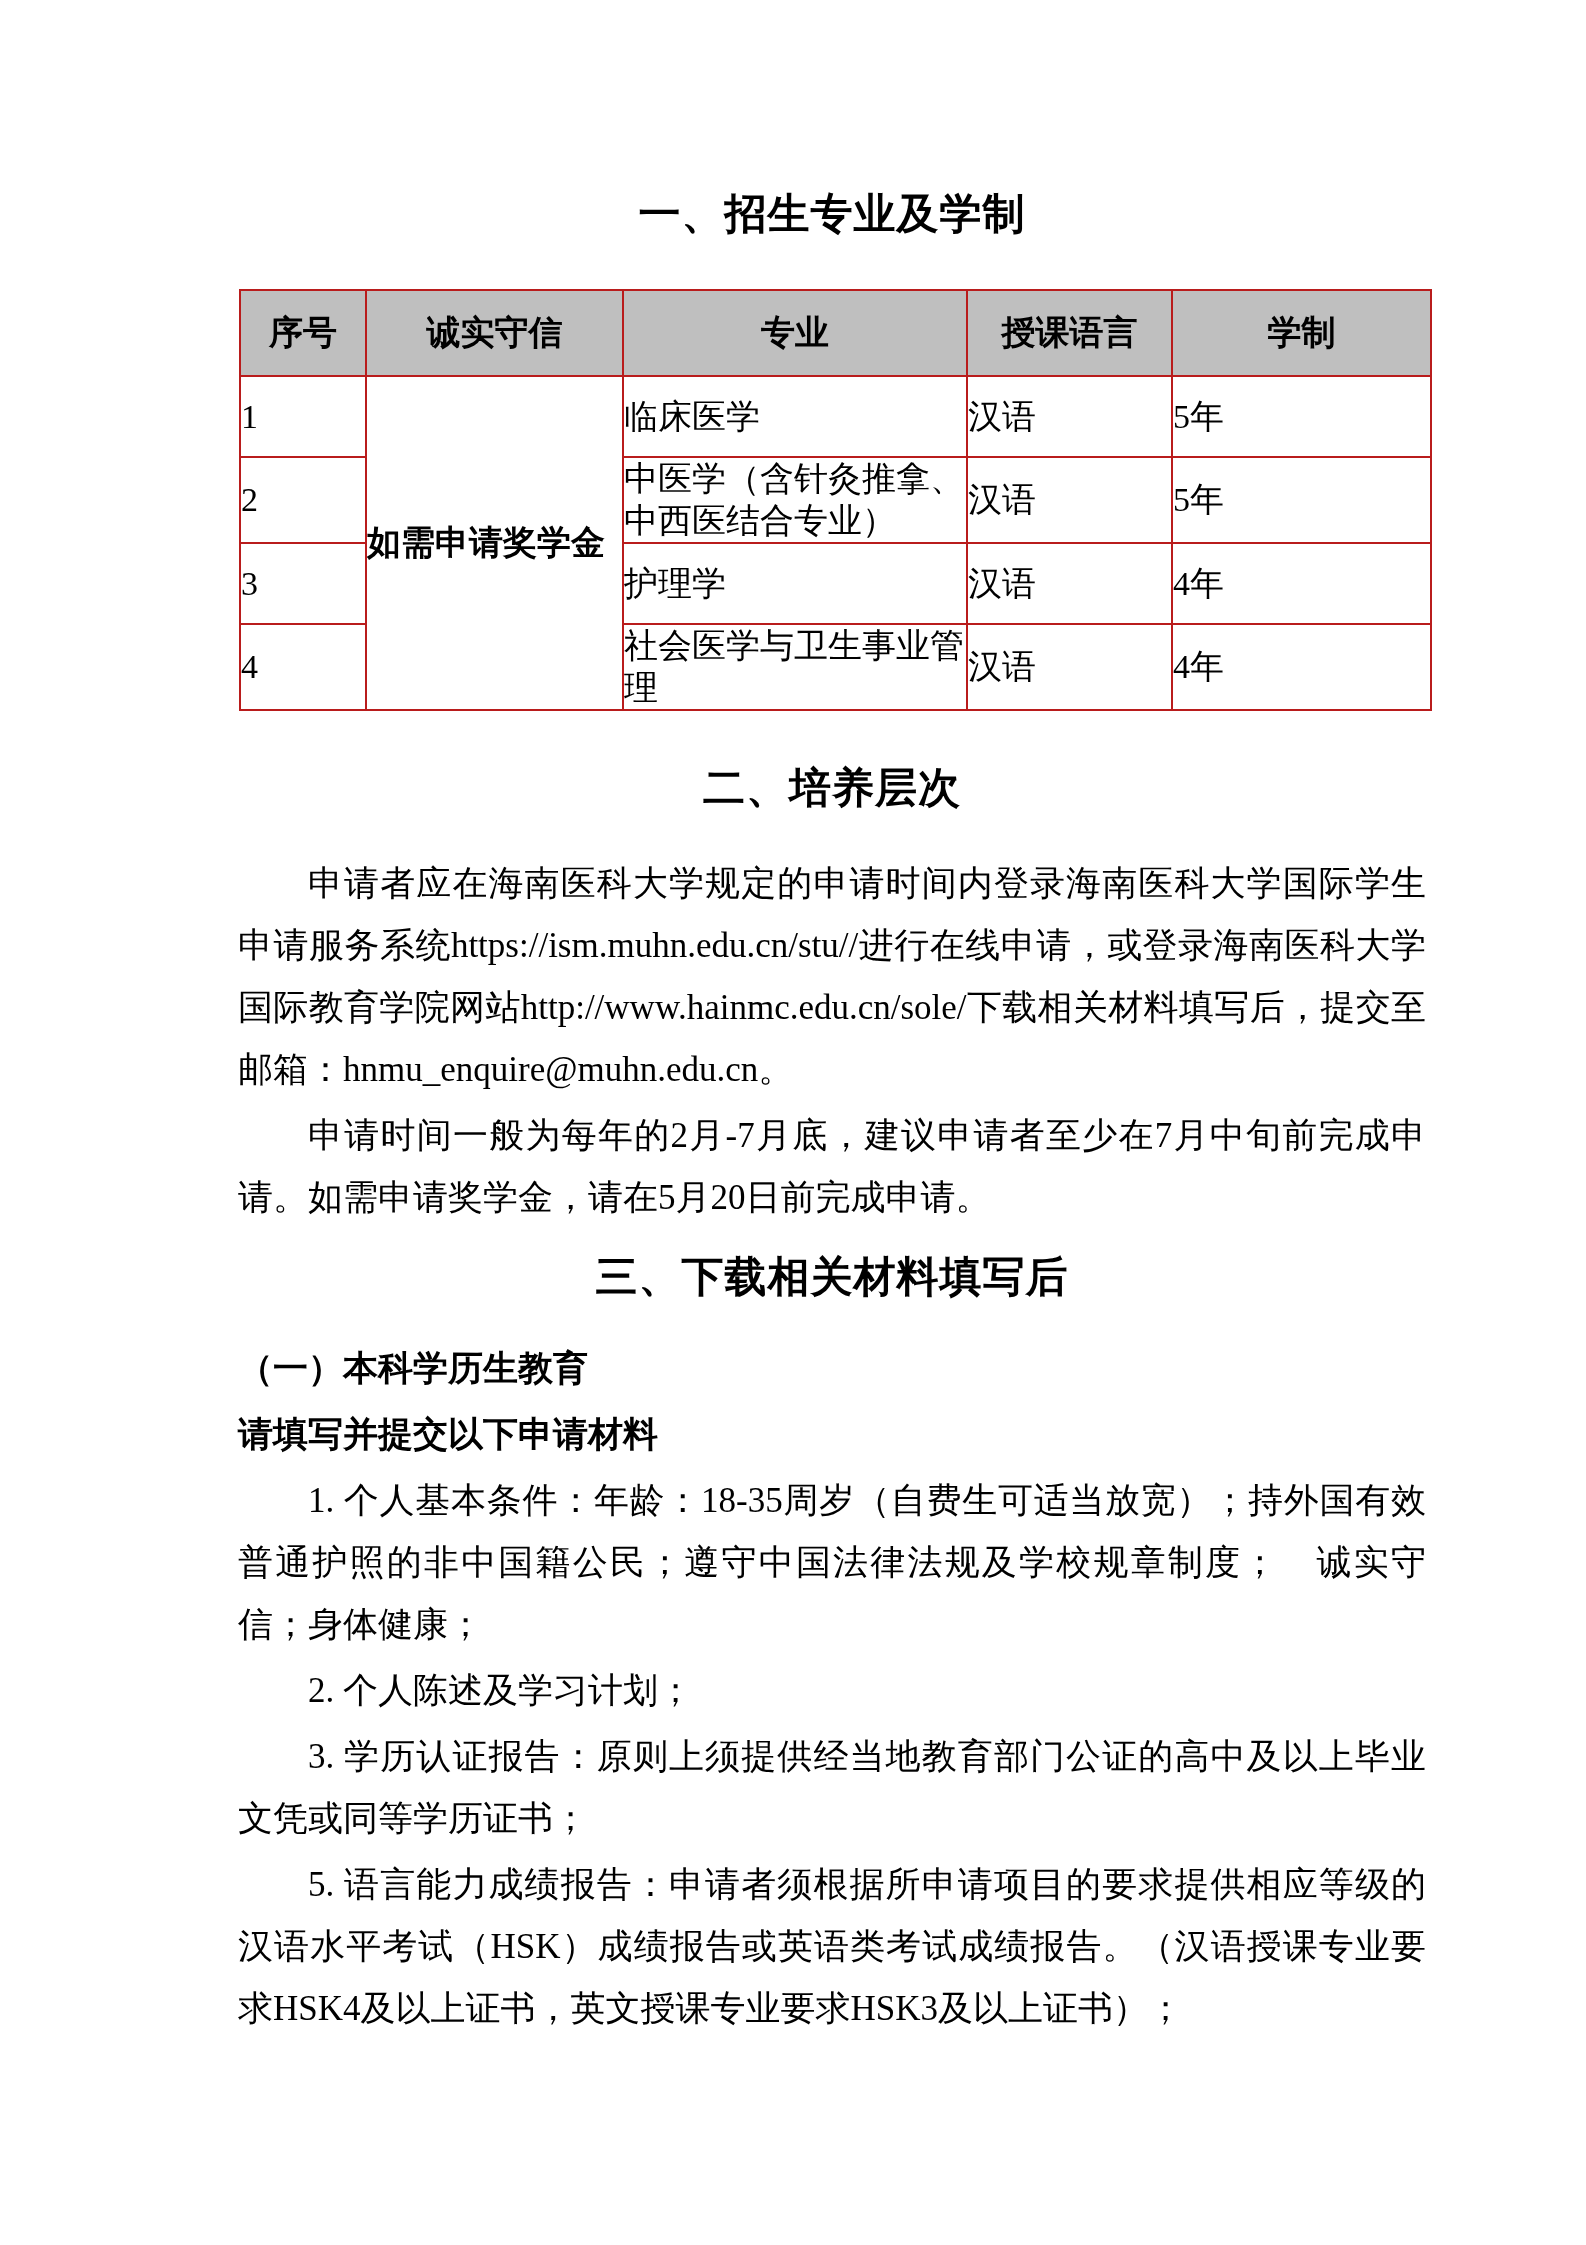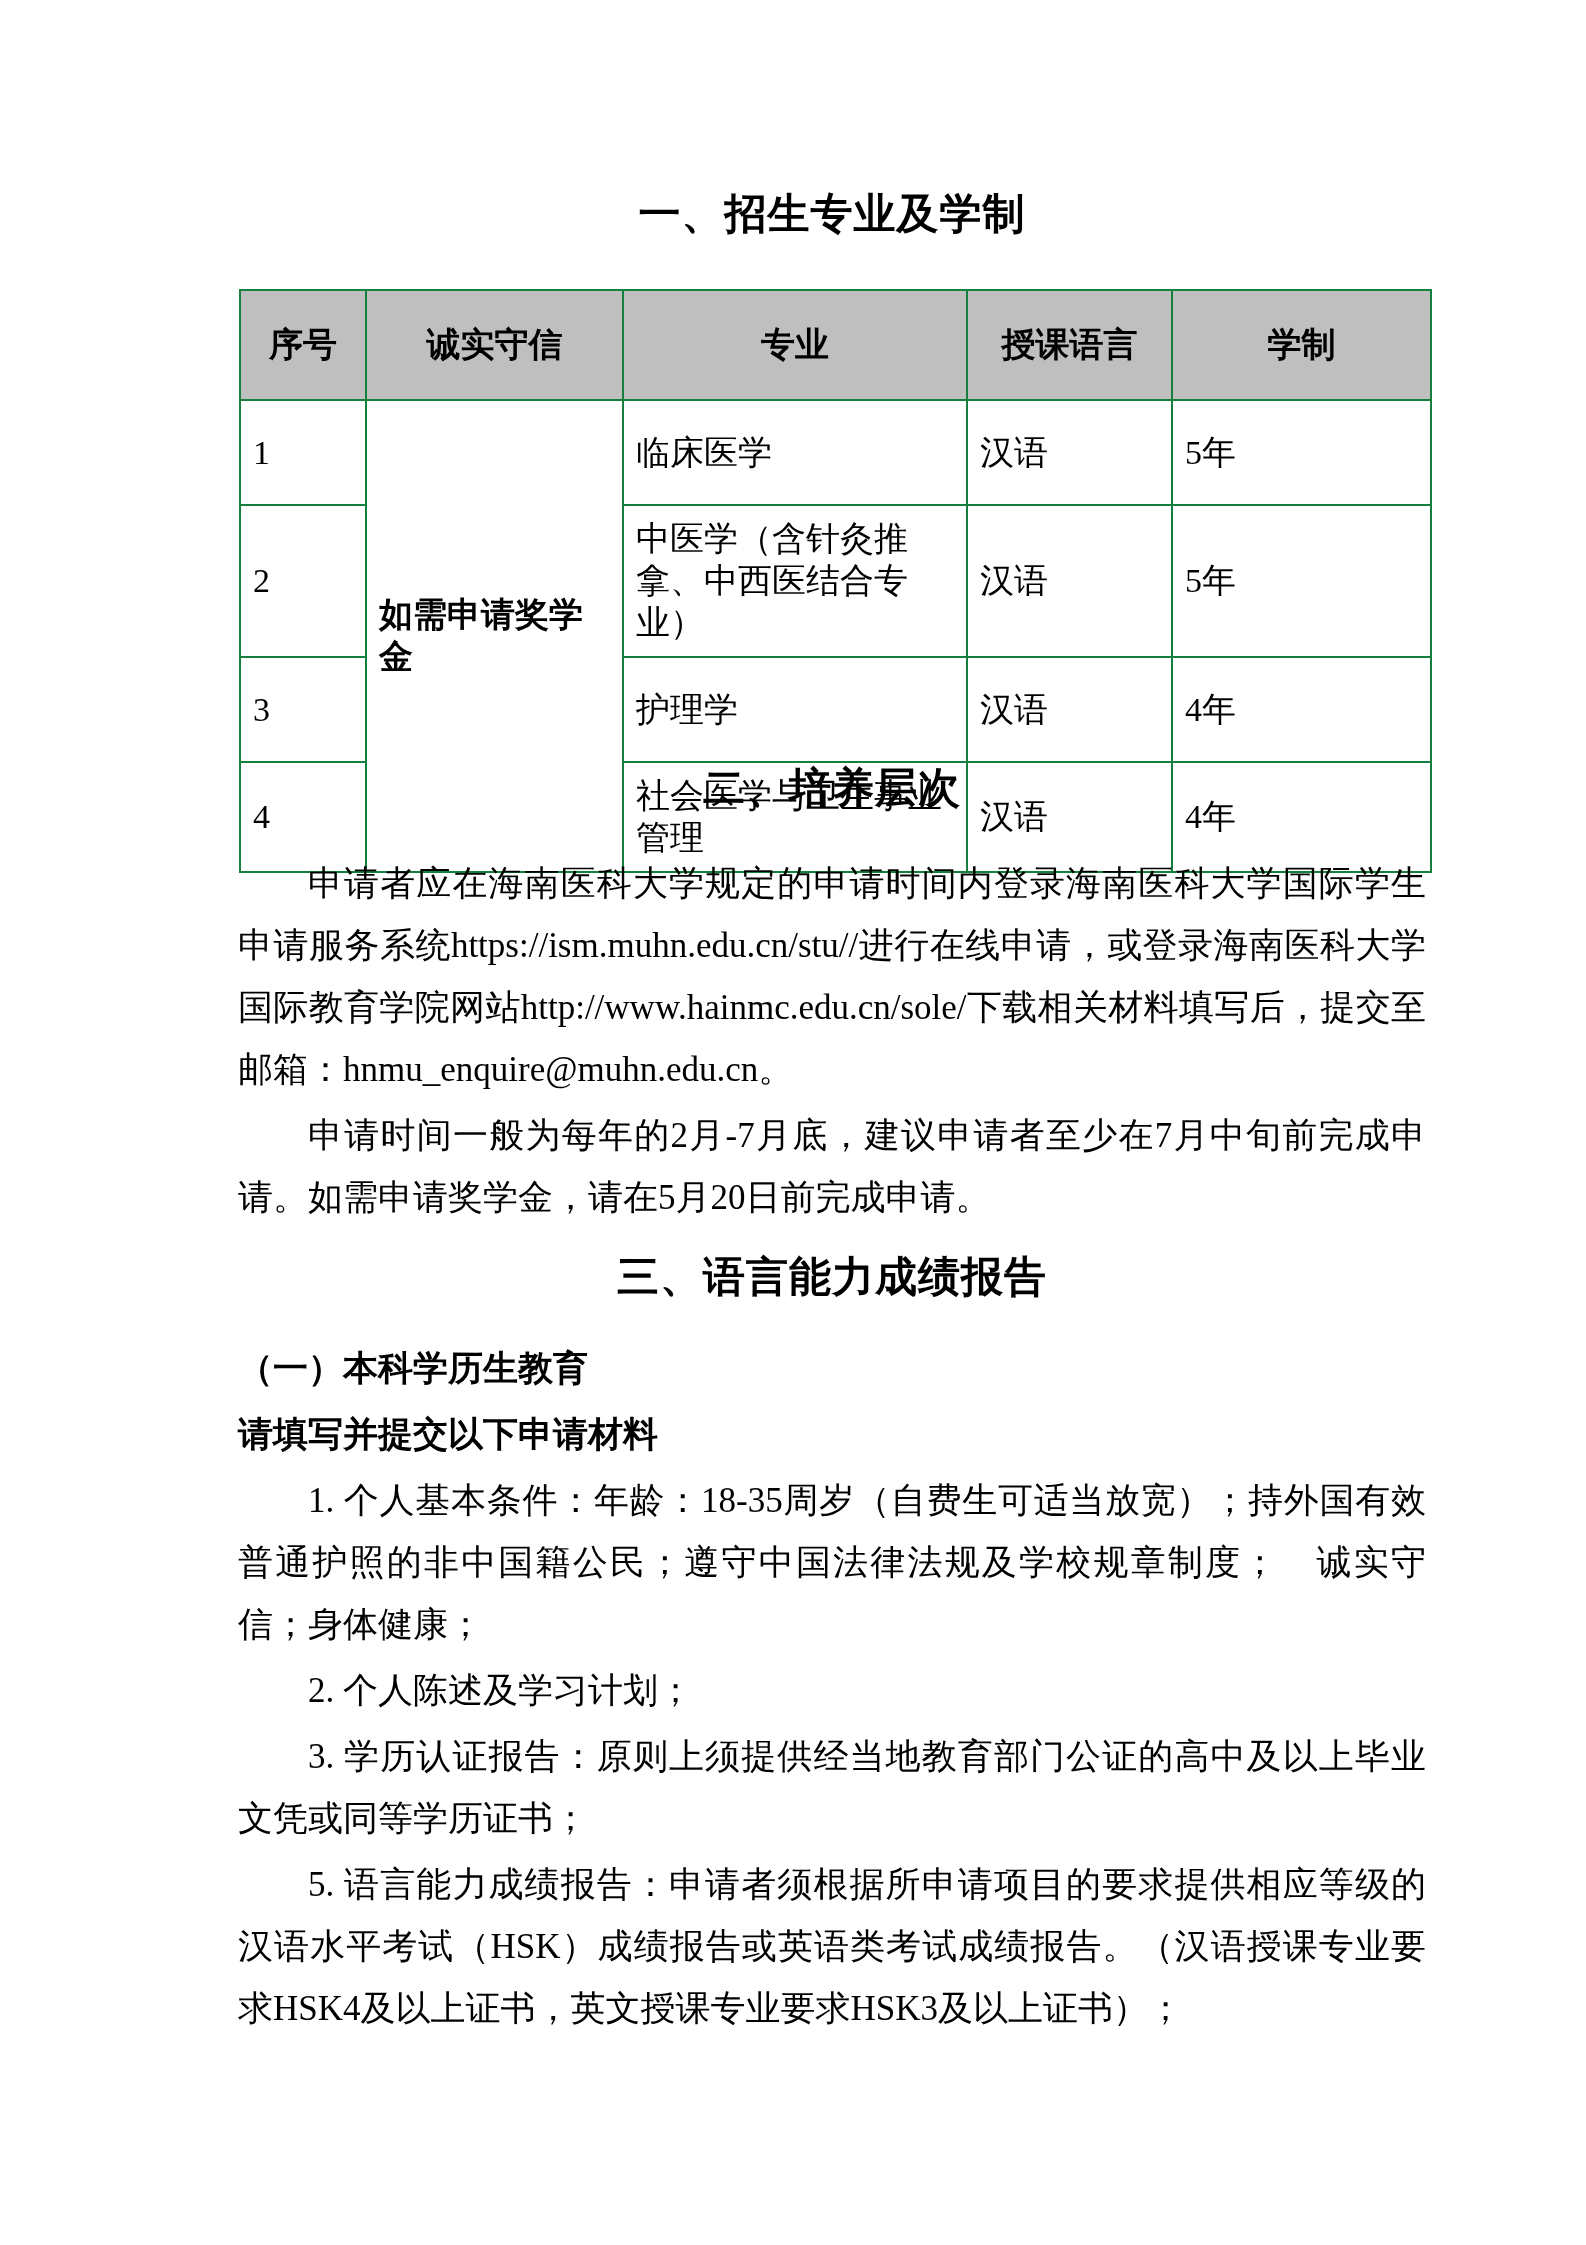--- a/index.html
+++ b/index.html
@@ -30,23 +30,23 @@
   table.admission {
     position: absolute;
     left: 239px;
     top: 289px;
     width: 1191px;
     border-collapse: collapse;
     table-layout: fixed;
   }
   table.admission th,
   table.admission td {
-    border: 2px solid #15803d;
+    border: 2px solid #b91c1c;
     vertical-align: middle;
-    padding: 12px;
+    padding: 0;
     font-size: 34px;
     line-height: 42px;
     overflow: hidden;
   }
   table.admission th {
     background: #bfbfbf;
     font-weight: bold;
     height: 84px;
   }
   table.admission td { height: 79px; }
@@ -120,21 +120,21 @@
     </tbody>
   </table>
 
   <div class="doc-title title-2">二、培养层次</div>
 
   <div class="flow paras">
     <p class="indent">申请者应在海南医科大学规定的申请时间内登录海南医科大学国际学生申请服务系统https://ism.muhn.edu.cn/stu//进行在线申请，或登录海南医科大学国际教育学院网站http://www.hainmc.edu.cn/sole/下载相关材料填写后，提交至邮箱：hnmu_enquire@muhn.edu.cn。</p>
     <p class="indent">申请时间一般为每年的2月-7月底，建议申请者至少在7月中旬前完成申请。如需申请奖学金，请在5月20日前完成申请。</p>
   </div>
 
-  <div class="doc-title title-3">三、语言能力成绩报告</div>
+  <div class="doc-title title-3">三、下载相关材料填写后</div>
 
   <div class="flow materials">
     <p class="bold-line">（一）本科学历生教育</p>
     <p class="bold-line">请填写并提交以下申请材料</p>
     <p class="indent">1. 个人基本条件：年龄：18-35周岁（自费生可适当放宽）；持外国有效普通护照的非中国籍公民；遵守中国法律法规及学校规章制度；　诚实守信；身体健康；</p>
     <p class="indent">2. 个人陈述及学习计划；</p>
     <p class="indent">3. 学历认证报告：原则上须提供经当地教育部门公证的高中及以上毕业文凭或同等学历证书；</p>
     <p class="indent">5. 语言能力成绩报告：申请者须根据所申请项目的要求提供相应等级的汉语水平考试（HSK）成绩报告或英语类考试成绩报告。（汉语授课专业要求HSK4及以上证书，英文授课专业要求HSK3及以上证书）；</p>
   </div>
 

